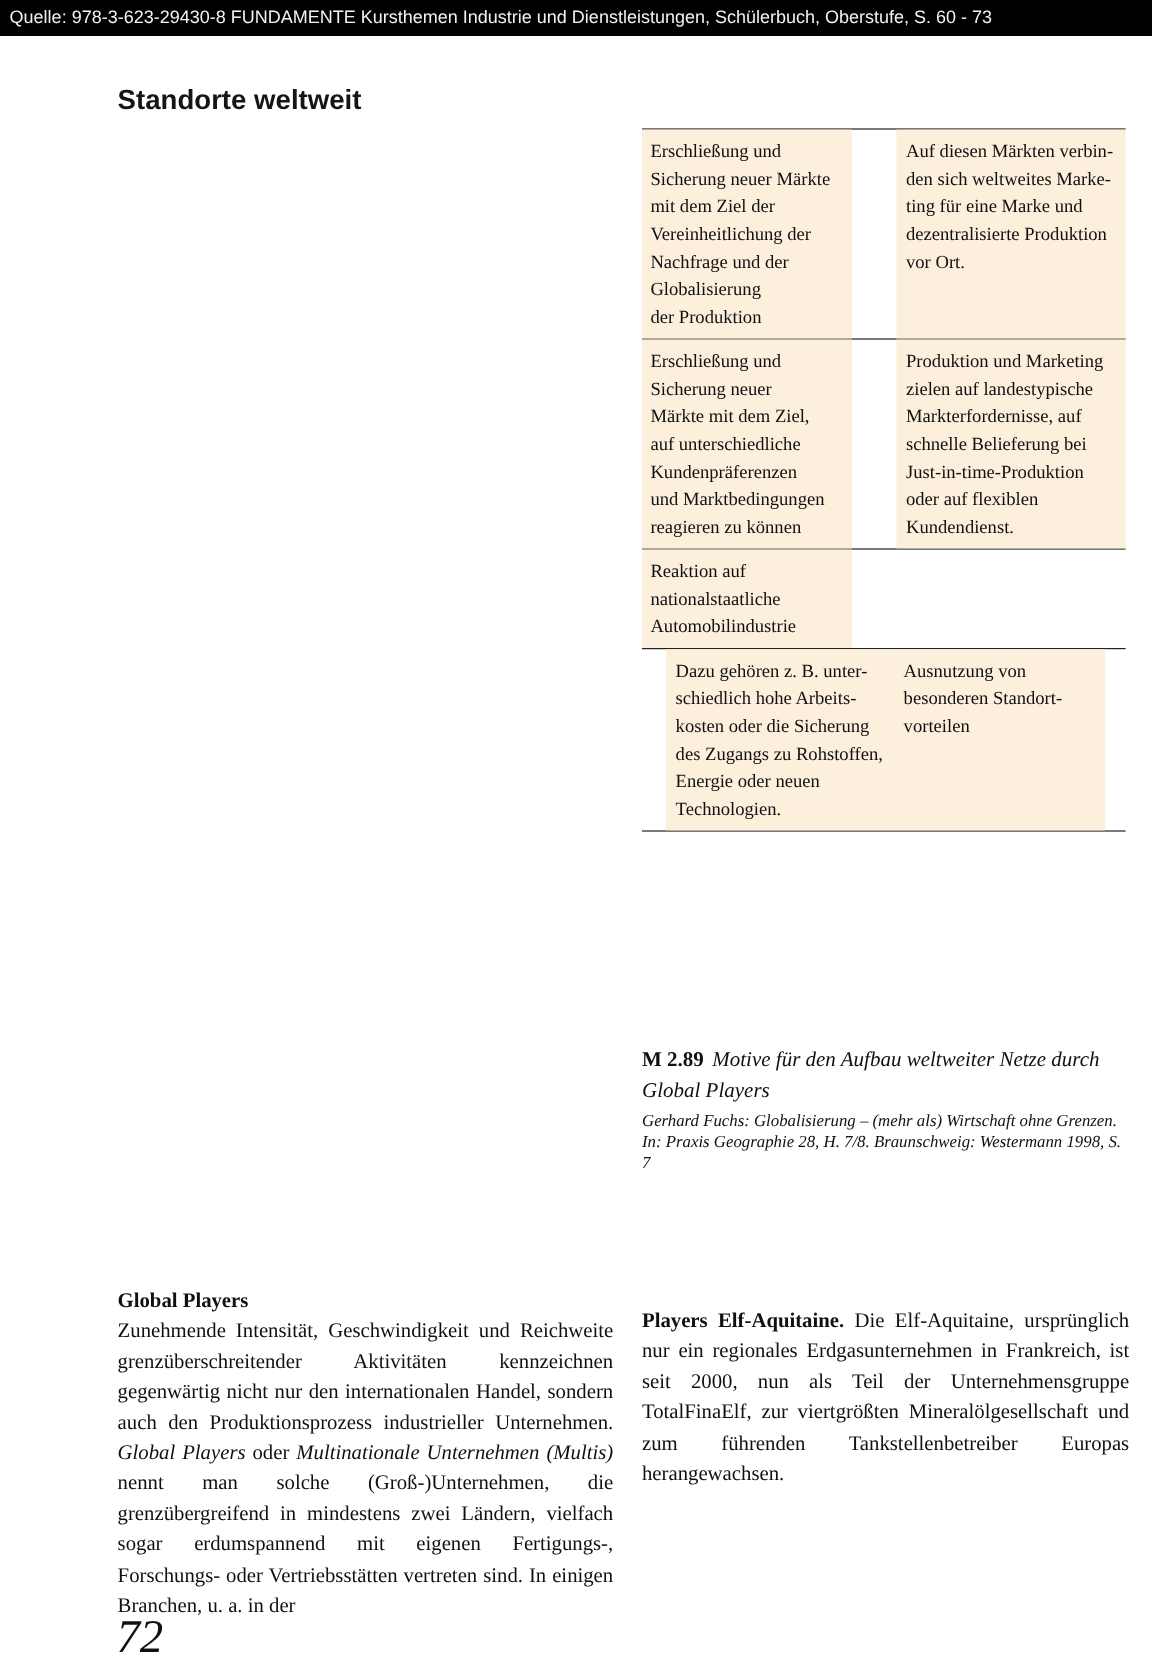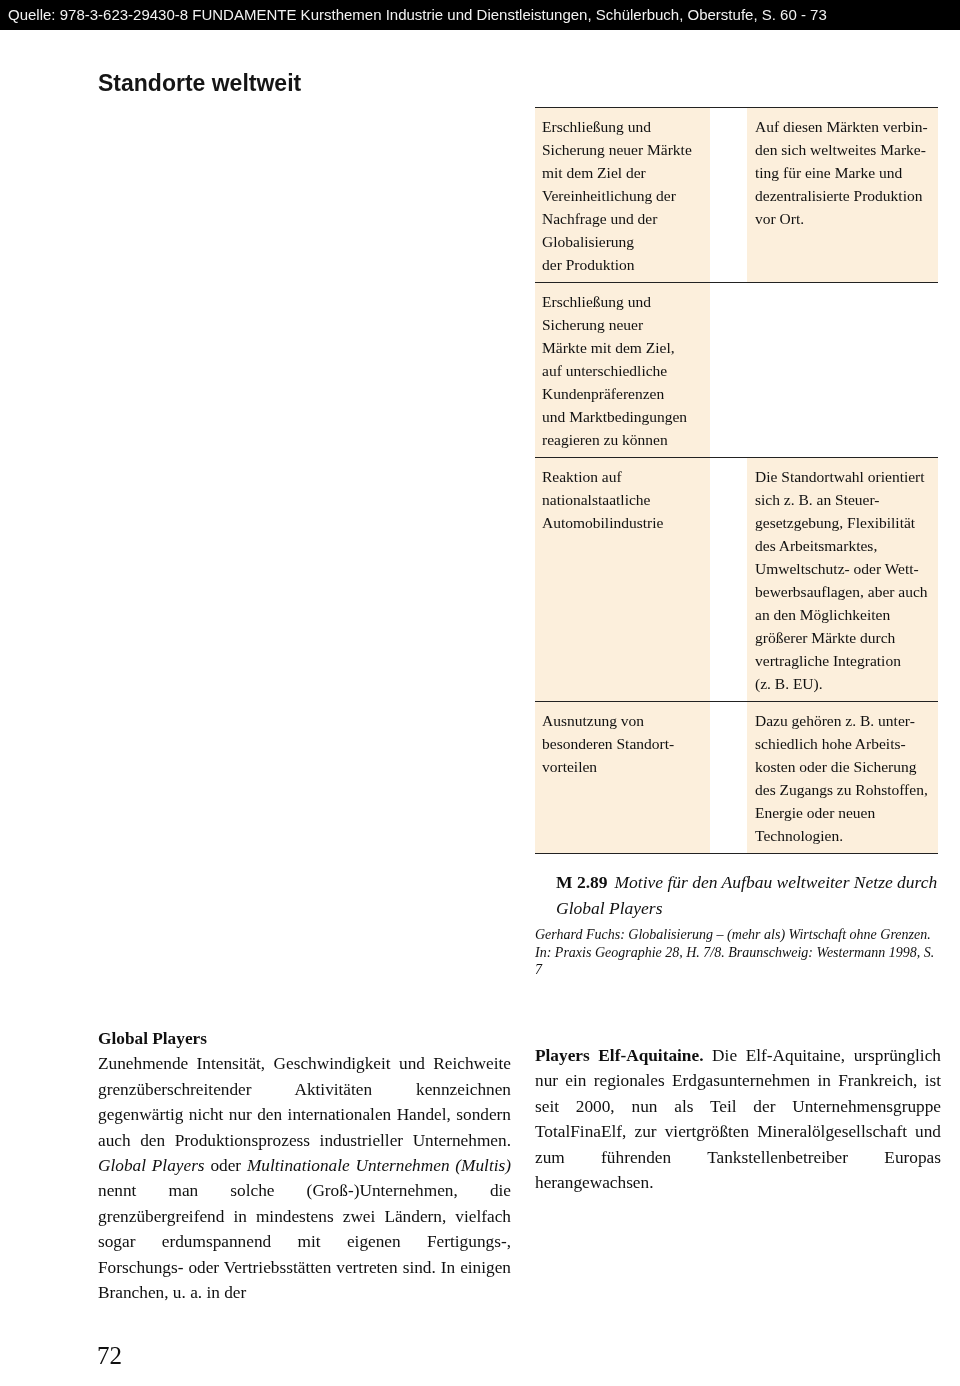--- a/index.html
+++ b/index.html
@@ -52,59 +52,60 @@
     background: var(--cell-background, #fcefdc);
     white-space: pre-line;
     font-size: 15.5px;
     line-height: 23px;
     padding: 7px 6px 6px 7px;
   }
   .t-cell.left  { flex: none; width: 175px; margin-right: 17px; }
   .t-cell.right { flex: 1; padding-left: 8px; margin-left: 20px; }
   .caption {
     position: absolute;
-    left: 556px; top: 869px;
+    left: 535px; top: 869px;
     width: 403px;
     margin: 0;
     font-size: 17.5px;
     line-height: 26px;
   }
   .caption span:first-child { margin-right: 7px; }
   .source {
     position: absolute;
     left: 535px; top: 926px;
     width: 408px;
     margin: 0;
     font-style: italic;
     font-size: 14px;
     line-height: 17.6px;
   }
   .col {
     position: absolute;
-    top: 1026px;
+    top: 1071px;
     text-align: justify;
     font-size: 17.3px;
     line-height: 25.4px;
     hyphens: auto;
   }
   .col-left  { left: 98px;  width: 413px; }
   .col-right { left: 535px; width: 406px; }
   .body-heading {
     margin: 0;
     font-size: 17.3px;
     line-height: 25.4px;
     font-weight: bold;
     text-align: left;
   }
   .body-par { margin: 0; }
   .par2 { margin-top: 17px; }
   .page-number {
     position: absolute;
     left: 97px; top: 1342px;
-    font-size: 25px;
+    font-size: 39px;
+    font-style: italic;
   }
   .it { font-style: italic; }
   .bd { font-weight: bold; font-style: normal; }
 </style>
 </head>
 <body>
 
 <div class="page">
 
   <header class="top-bar">
@@ -129,46 +130,43 @@
 vor Ort.</div>
     </div>
     <div class="t-row">
       <div class="t-cell left">Erschließung und
 Sicherung neuer
 Märkte mit dem Ziel,
 auf unterschiedliche
 Kundenpräferenzen
 und Marktbedingungen
 reagieren zu können</div>
+      <div class="t-cell right">Produktion und Marketing
+zielen auf landestypische
+Markterfordernisse, auf
+schnelle Belieferung bei
+Just-in-time-Produktion
+oder auf flexiblen
+Kundendienst.</div>
     </div>
     <div class="t-row">
       <div class="t-cell left">Reaktion auf
 nationalstaatliche
 Automobilindustrie</div>
-      <div class="t-cell right">Die Standortwahl orientiert
-sich z. B. an Steuer-
-gesetzgebung, Flexibilität
-des Arbeitsmarktes,
-Umweltschutz- oder Wett-
-bewerbsauflagen, aber auch
-an den Möglichkeiten
-größerer Märkte durch
-vertragliche Integration
-(z. B. EU).</div>
     </div>
     <div class="t-row">
-      <div class="t-cell left">Ausnutzung von
-besonderen Standort-
-vorteilen</div>
       <div class="t-cell right">Dazu gehören z. B. unter-
 schiedlich hohe Arbeits-
 kosten oder die Sicherung
 des Zugangs zu Rohstoffen,
 Energie oder neuen
 Technologien.</div>
+      <div class="t-cell left">Ausnutzung von
+besonderen Standort-
+vorteilen</div>
     </div>
   </section>
 
   <p class="caption"><span class="bd">M 2.89</span><span class="it">Motive für den Aufbau weltweiter Netze durch Global Players</span></p>
 
   <p class="source">Gerhard Fuchs: Globalisierung – (mehr als) Wirtschaft ohne Grenzen. In: Praxis Geographie 28, H. 7/8. Braunschweig: Westermann 1998, S. 7</p>
 
   <section class="col col-left">
     <h2 class="body-heading">Global Players</h2>
     <p class="body-par"><span>Zunehmende Intensität, Geschwindigkeit und Reichweite grenzüberschreitender Aktivitäten kennzeichnen gegenwärtig nicht nur den internationalen Handel, sondern auch den Produktionsprozess industrieller Unternehmen. </span><span class="it">Global Players</span><span> oder </span><span class="it">Multinationale Unternehmen (Multis)</span><span> nennt man solche (Groß-)Unternehmen, die grenzübergreifend in mindestens zwei Ländern, vielfach sogar erdumspannend mit eigenen Fertigungs-, Forschungs- oder Vertriebsstätten vertreten sind. In einigen Branchen, u. a. in der</span></p>

